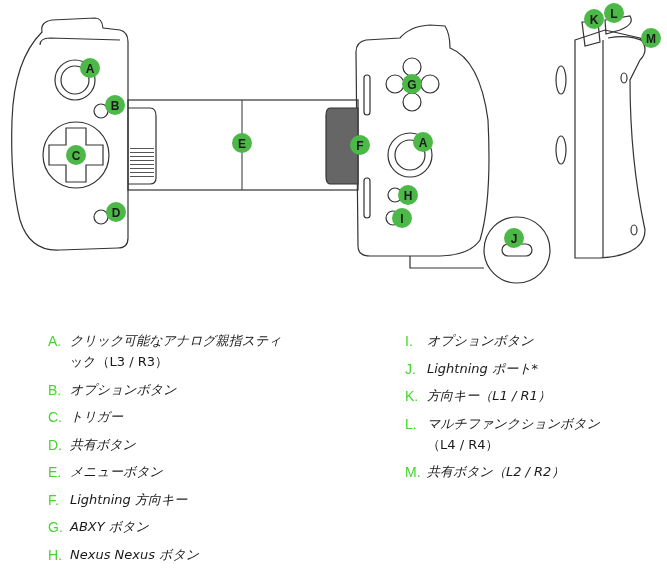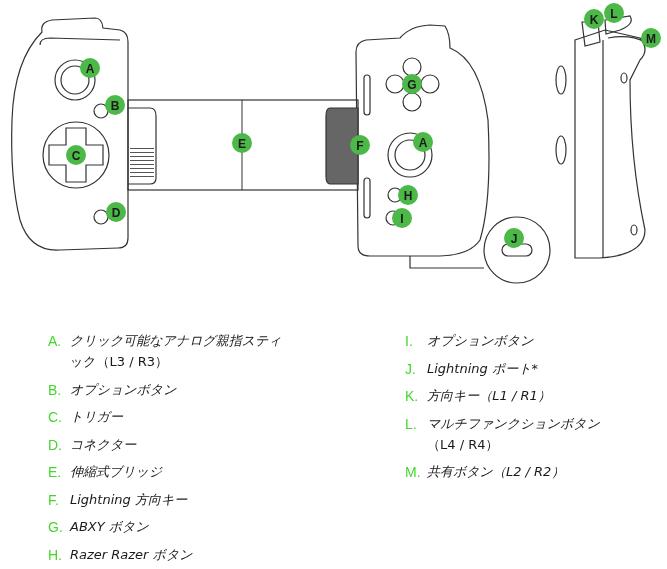--- a/index.html
+++ b/index.html
@@ -141,37 +141,37 @@
     <div class="row" style="top: 48.5px;">
       <span class="key">B.</span>
       <span class="txt">オプションボタン</span>
     </div>
     <div class="row" style="top: 76px;">
       <span class="key">C.</span>
       <span class="txt">トリガー</span>
     </div>
     <div class="row" style="top: 103.5px;">
       <span class="key">D.</span>
-      <span class="txt">コネクター</span>
+      <span class="txt">共有ボタン</span>
     </div>
     <div class="row" style="top: 131px;">
       <span class="key">E.</span>
-      <span class="txt">伸縮式ブリッジ</span>
+      <span class="txt">メニューボタン</span>
     </div>
     <div class="row" style="top: 158.5px;">
       <span class="key">F.</span>
       <span class="txt">Lightning 方向キー</span>
     </div>
     <div class="row" style="top: 186px;">
       <span class="key">G.</span>
       <span class="txt">ABXY ボタン</span>
     </div>
     <div class="row" style="top: 213.5px;">
       <span class="key">H.</span>
-      <span class="txt">Razer Razer ボタン</span>
+      <span class="txt">Nexus Nexus ボタン</span>
     </div>
   </div>
 <div class="legend" id="legend-right" style="left:405px; top:332px; width:260px; height:150px;">
     <div class="row" style="top: 0px;">
       <span class="key">I.</span>
       <span class="txt">オプションボタン</span>
     </div>
     <div class="row" style="top: 27.5px;">
       <span class="key">J.</span>
       <span class="txt">Lightning ポート*</span>

